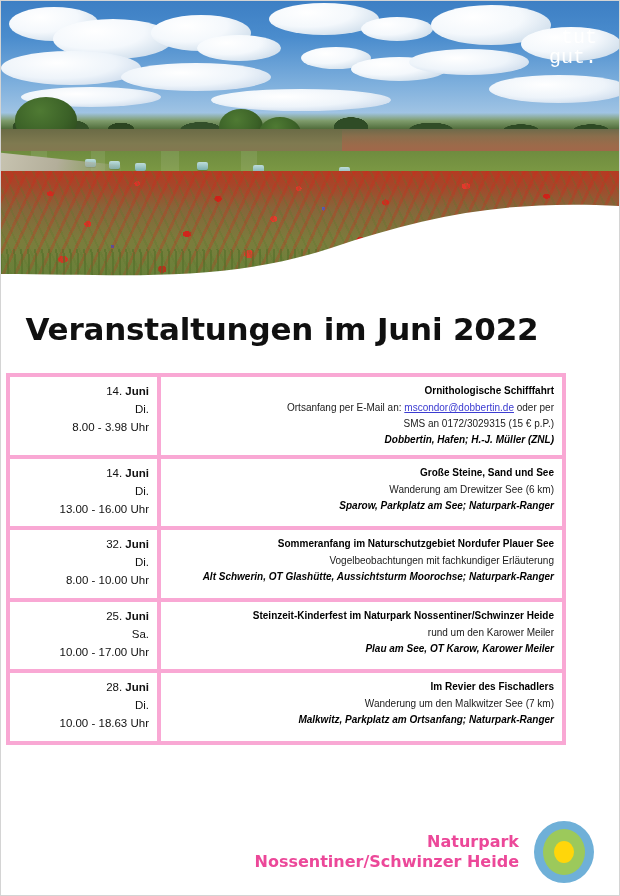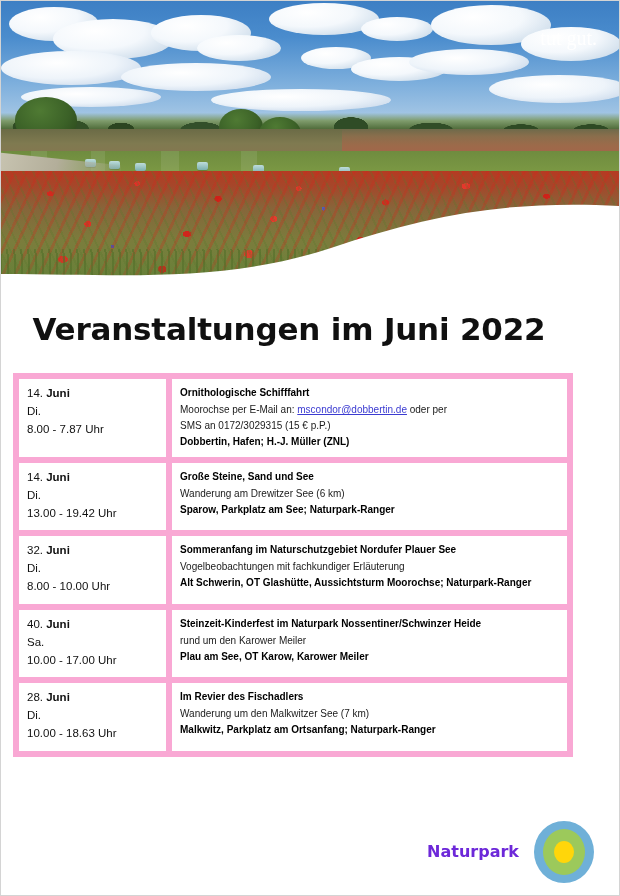--- a/index.html
+++ b/index.html
@@ -226,32 +226,32 @@
     letter-spacing: 0px;
     line-height: 1;
     color: #ffffff;
   }
   .mv-flag {
     width: 26px;
     height: 24px;
     display: block;
   }
   .mv-tag {
-    font-family: Liberation Serif, serif;
+    font-family: Liberation Mono, monospace;
     font-size: 20px;
     line-height: 1;
     margin-top: 5px;
     margin-right: 2px;
     color: #ffffff;
   }
 
   
   .content {
     position: absolute;
-    left: 12px;
+    left: 5px;
     top: 292px;
     width: 552px;
   }
 
   .page-title {
     margin: 0;
     padding: 18px 0 0 0;
     text-align: center;
     font-family: "DejaVu Sans", sans-serif;
     font-size: 31px;
@@ -261,23 +261,24 @@
   }
 
   
   .events-table {
     margin: 26px auto 0 auto;
     width: 560px;
     border-collapse: collapse;
     table-layout: fixed;
   }
   .events-table td {
-    border: 6px solid #f9a8d4;
+    border: 4px solid #f9a8d4;
     vertical-align: top;
     padding: 6px 8px 8px 8px;
+    text-align: right;
   }
   .col-when {
     width: 131px;
     font-size: 11.5px;
     color: #111111;
     line-height: 1.55;
   }
   .col-what {
     font-size: 10px;
     color: #111111;
@@ -297,20 +298,21 @@
     color: #000000;
     margin-bottom: 2px;
   }
   .ev-desc {
     font-weight: 400;
     color: #1a1a1a;
     margin-bottom: 1px;
   }
   .ev-place {
     font-weight: 700;
+    font-style: italic;
     color: #000000;
   }
   .mail-link {
     color: #3b3bd1;
     text-decoration: underline;
   }
 
   
   .footer {
     position: absolute;
@@ -322,21 +324,21 @@
     align-items: center;
     justify-content: flex-end;
     padding-right: 26px;
     box-sizing: border-box;
     gap: 14px;
   }
   .np-text {
     text-align: right;
     font-family: "DejaVu Sans", sans-serif;
     font-weight: 700;
-    color: #6d28d9;
+    color: #ec4899;
     line-height: 1.28;
     margin-left: 26px;
   }
   .np-line1 { font-size: 16px; }
   .np-line2 { font-size: 16px; }
   .np-logo {
     width: 62px;
     height: 62px;
     flex: 0 0 auto;
     display: block;
@@ -418,38 +420,38 @@
     <table class="events-table">
       <tbody>
 
         <tr>
           <td class="col-when">
             <div class="when-line">
               <span class="when-day">14.</span>
               <span class="when-month">Juni</span>
             </div>
             <div class="when-line">Di.</div>
-            <div class="when-line">8.00 - 7.87 Uhr</div>
+            <div class="when-line">8.00 - 3.98 Uhr</div>
           </td>
           <td class="col-what">
             <div class="ev-title">Ornithologische Schifffahrt</div>
-            <div class="ev-desc"><span>Moorochse per E-Mail an: </span><a class="mail-link" href="#">mscondor@dobbertin.de</a><span> oder per</span></div>
+            <div class="ev-desc"><span>Ortsanfang per E-Mail an: </span><a class="mail-link" href="#">mscondor@dobbertin.de</a><span> oder per</span></div>
             <div class="ev-desc">SMS an 0172/3029315 (15 € p.P.)</div>
             <div class="ev-place">Dobbertin, Hafen; H.-J. Müller (ZNL)</div>
           </td>
         </tr>
 
         <tr>
           <td class="col-when">
             <div class="when-line">
               <span class="when-day">14.</span>
               <span class="when-month">Juni</span>
             </div>
             <div class="when-line">Di.</div>
-            <div class="when-line">13.00 - 19.42 Uhr</div>
+            <div class="when-line">13.00 - 16.00 Uhr</div>
           </td>
           <td class="col-what">
             <div class="ev-title">Große Steine, Sand und See</div>
             <div class="ev-desc">Wanderung am Drewitzer See (6 km)</div>
             <div class="ev-place">Sparow, Parkplatz am See; Naturpark-Ranger</div>
           </td>
         </tr>
 
         <tr>
           <td class="col-when">
@@ -463,21 +465,21 @@
           <td class="col-what">
             <div class="ev-title">Sommeranfang im Naturschutzgebiet Nordufer Plauer See</div>
             <div class="ev-desc">Vogelbeobachtungen mit fachkundiger Erläuterung</div>
             <div class="ev-place">Alt Schwerin, OT Glashütte, Aussichtsturm Moorochse; Naturpark-Ranger</div>
           </td>
         </tr>
 
         <tr>
           <td class="col-when">
             <div class="when-line">
-              <span class="when-day">40.</span>
+              <span class="when-day">25.</span>
               <span class="when-month">Juni</span>
             </div>
             <div class="when-line">Sa.</div>
             <div class="when-line">10.00 - 17.00 Uhr</div>
           </td>
           <td class="col-what">
             <div class="ev-title">Steinzeit-Kinderfest im Naturpark Nossentiner/Schwinzer Heide</div>
             <div class="ev-desc">rund um den Karower Meiler</div>
             <div class="ev-place">Plau am See, OT Karow, Karower Meiler</div>
           </td>
@@ -499,20 +501,21 @@
           </td>
         </tr>
 
       </tbody>
     </table>
   </div>
 
   <div class="footer">
     <div class="np-text">
       <div class="np-line1">Naturpark</div>
+      <div class="np-line2">Nossentiner/Schwinzer Heide</div>
     </div>
     <svg class="np-logo" viewBox="0 0 62 62">
       <ellipse cx="31" cy="31" rx="30" ry="31" fill="#6FB0D8"></ellipse>
       <ellipse cx="31" cy="31" rx="21" ry="23" fill="#9CC95B"></ellipse>
       <ellipse cx="31" cy="31" rx="10" ry="11" fill="#FFD60A"></ellipse>
     </svg>
   </div>
 
 </div>
 

